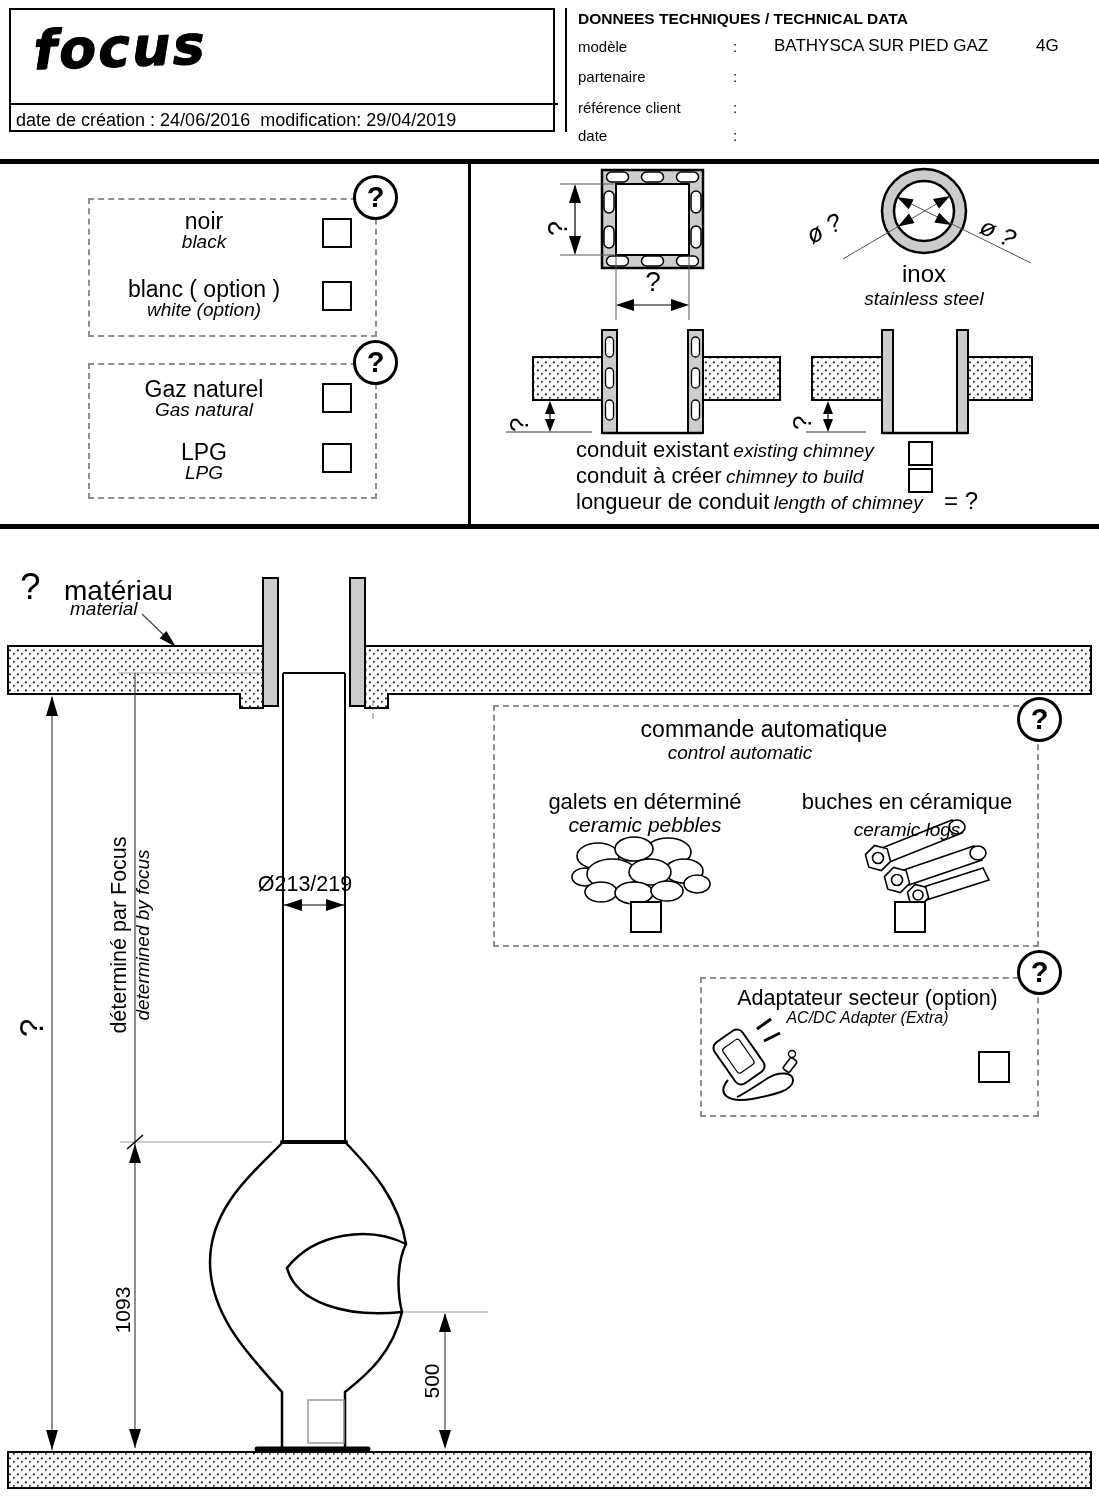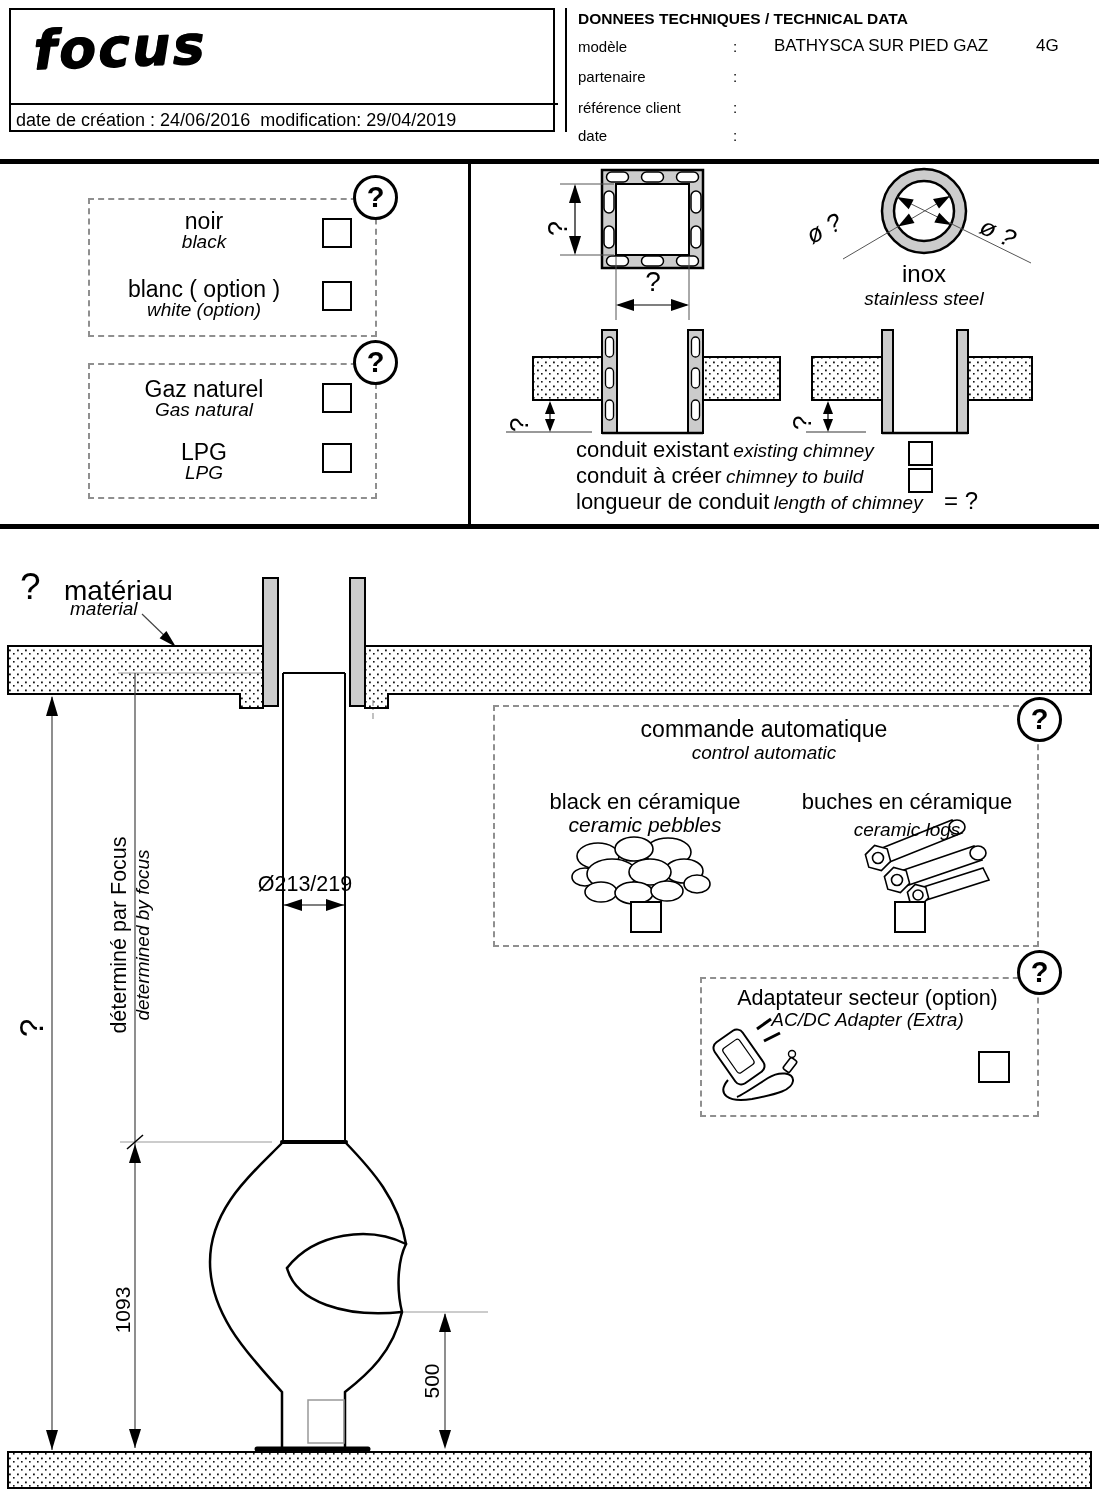--- a/index.html
+++ b/index.html
@@ -290,27 +290,27 @@
 
 <div class="abs z3 rot ctr" style="left:77px; top:1299px; width:90px; height:22px; font-size:21px;">1093</div>
 <div class="abs z3 rot ctr" style="left:396px; top:1370px; width:70px; height:22px; font-size:21px;">500</div>
 <div class="abs z3 ctr" style="left:250px; top:872px; width:110px; font-size:21.5px;">Ø213/219</div>
 
 <div class="dashbox" style="left:493px; top:705px; width:542px; height:238px;"></div>
 <div class="qc" style="left:1017px; top:697px;">
     <span>?</span>
   </div>
 <div class="abs z3 ctr" style="left:493px; top:716px; width:542px; font-size:23px;">commande automatique</div>
-<div class="abs z3 ctr it" style="left:493px; top:742px; width:542px; font-size:19px;">control automatic</div>
-<div class="abs z3 ctr" style="left:530px; top:789px; width:230px; font-size:22px;">black en céramique</div>
+<div class="abs z3 ctr it" style="left:469px; top:742px; width:542px; font-size:19px;">control automatic</div>
+<div class="abs z3 ctr" style="left:530px; top:789px; width:230px; font-size:22px;">galets en déterminé</div>
 <div class="abs z3 ctr it" style="left:530px; top:813px; width:230px; font-size:21px;">ceramic pebbles</div>
 <div class="abs z3 ctr" style="left:792px; top:789px; width:230px; font-size:22px;">buches en céramique</div>
 <div class="abs z3 ctr it" style="left:792px; top:813px; width:230px; font-size:19px;margin-top:6px;">ceramic logs</div>
 <div class="cb" style="left:630px; top:901px; width:32px; height:32px;"></div>
 <div class="cb" style="left:894px; top:901px; width:32px; height:32px;"></div>
 
 <div class="dashbox" style="left:700px; top:977px; width:335px; height:136px;"></div>
 <div class="qc" style="left:1017px; top:950px;">
     <span>?</span>
   </div>
 <div class="abs z3 ctr" style="left:700px; top:986px; width:335px; font-size:21.5px;">Adaptateur secteur (option)</div>
-<div class="abs z3 ctr it" style="left:700px; top:1009px; width:335px; font-size:19px;">AC/DC Adapter (Extra)</div>
+<div class="abs z3 ctr it" style="left:700px; top:1009px; width:335px; font-size:16px;">AC/DC Adapter (Extra)</div>
 <div class="cb" style="left:978px; top:1051px; width:32px; height:32px;"></div>
 
 </body></html>

